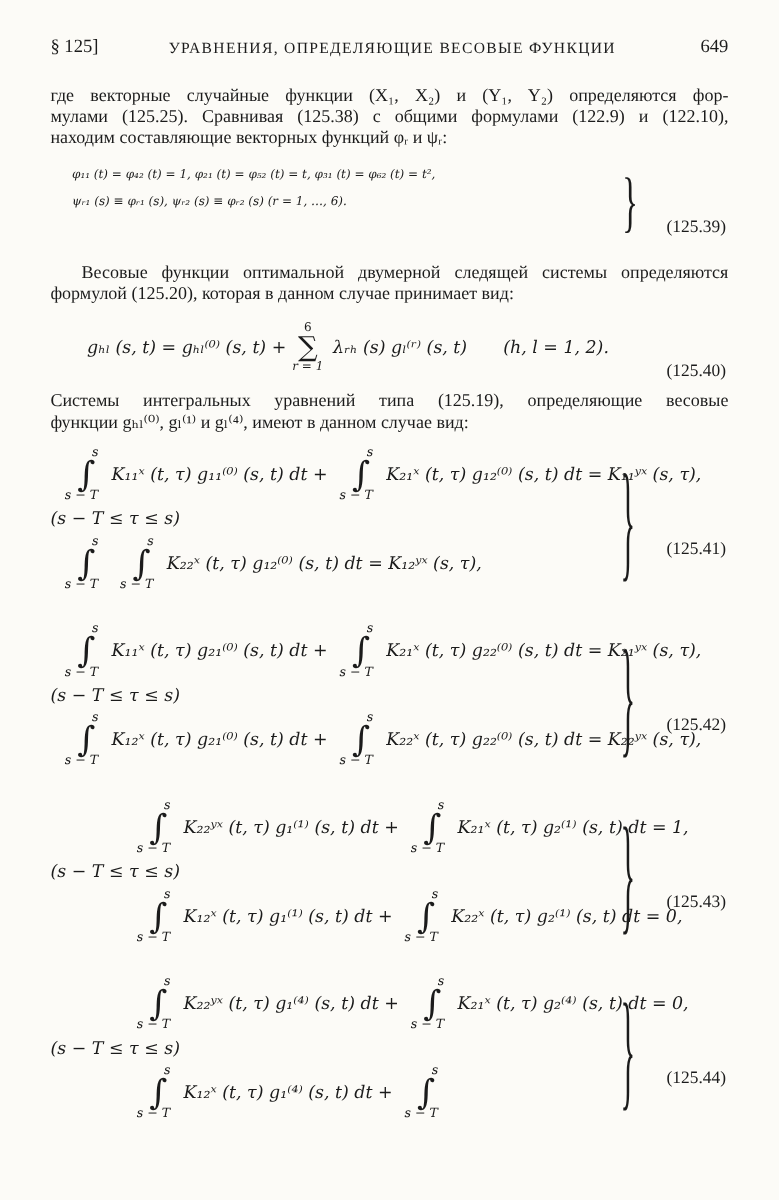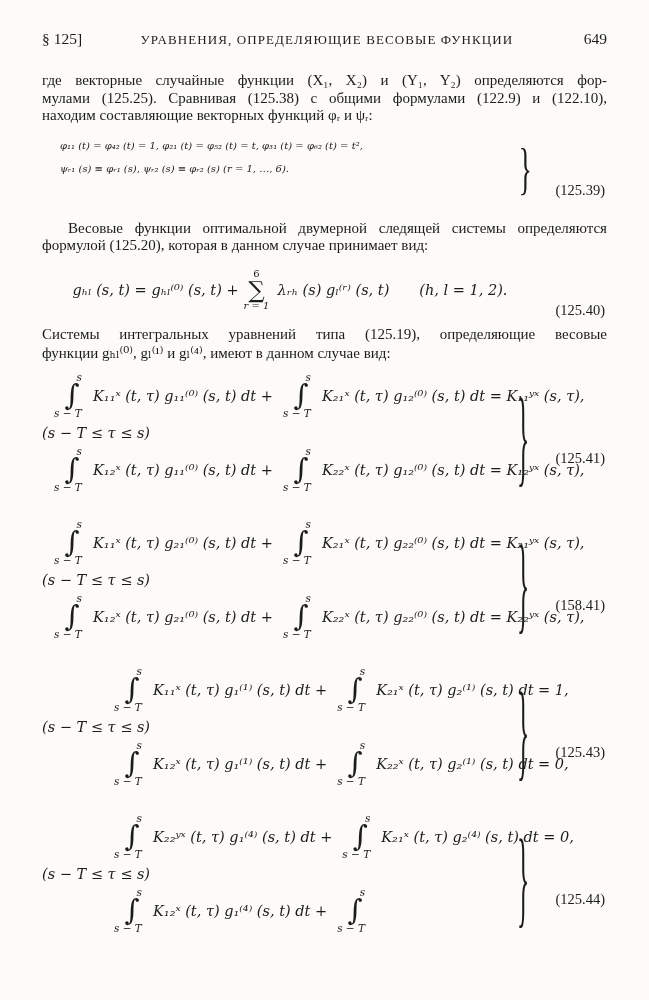--- a/index.html
+++ b/index.html
@@ -139,21 +139,20 @@
         </span>
         <span class="mtext">K₂₁ˣ (t, τ) g₁₂⁽⁰⁾ (s, t) dt = K₁₁ʸˣ (s, τ),</span>
       </div>
       <div class="cond">(s − T ≤ τ ≤ s)</div>
       <div class="eq-line pad-a">
         <span class="int">
           <span class="int-top">s</span>
           <span class="int-glyph">∫</span>
           <span class="int-bottom">s − T</span>
         </span>
-        <span class="mtext">K₁₂ˣ (t, τ) g₁₁⁽⁰⁾ (s, t) dt +</span>
         <span class="int int2">
           <span class="int-top">s</span>
           <span class="int-glyph">∫</span>
           <span class="int-bottom">s − T</span>
         </span>
         <span class="mtext">K₂₂ˣ (t, τ) g₁₂⁽⁰⁾ (s, t) dt = K₁₂ʸˣ (s, τ),</span>
       </div>
     </div>
     <span class="sys-brace">}</span>
     <span class="eq-label abs-label">(125.41)</span>
@@ -185,32 +184,32 @@
         <span class="mtext">K₁₂ˣ (t, τ) g₂₁⁽⁰⁾ (s, t) dt +</span>
         <span class="int int2">
           <span class="int-top">s</span>
           <span class="int-glyph">∫</span>
           <span class="int-bottom">s − T</span>
         </span>
         <span class="mtext">K₂₂ˣ (t, τ) g₂₂⁽⁰⁾ (s, t) dt = K₂₂ʸˣ (s, τ),</span>
       </div>
     </div>
     <span class="sys-brace">}</span>
-    <span class="eq-label abs-label">(158.41)</span>
-  </div>
-
-  <div class="system">
-    <div class="sys-eqs">
-      <div class="eq-line pad-b">
-        <span class="int">
-          <span class="int-top">s</span>
-          <span class="int-glyph">∫</span>
-          <span class="int-bottom">s − T</span>
-        </span>
-        <span class="mtext">K₁₁ˣ (t, τ) g₁⁽¹⁾ (s, t) dt +</span>
+    <span class="eq-label abs-label">(125.42)</span>
+  </div>
+
+  <div class="system">
+    <div class="sys-eqs">
+      <div class="eq-line pad-b">
+        <span class="int">
+          <span class="int-top">s</span>
+          <span class="int-glyph">∫</span>
+          <span class="int-bottom">s − T</span>
+        </span>
+        <span class="mtext">K₂₂ʸˣ (t, τ) g₁⁽¹⁾ (s, t) dt +</span>
         <span class="int int2">
           <span class="int-top">s</span>
           <span class="int-glyph">∫</span>
           <span class="int-bottom">s − T</span>
         </span>
         <span class="mtext">K₂₁ˣ (t, τ) g₂⁽¹⁾ (s, t) dt = 1,</span>
       </div>
       <div class="cond">(s − T ≤ τ ≤ s)</div>
       <div class="eq-line pad-b">
         <span class="int">

